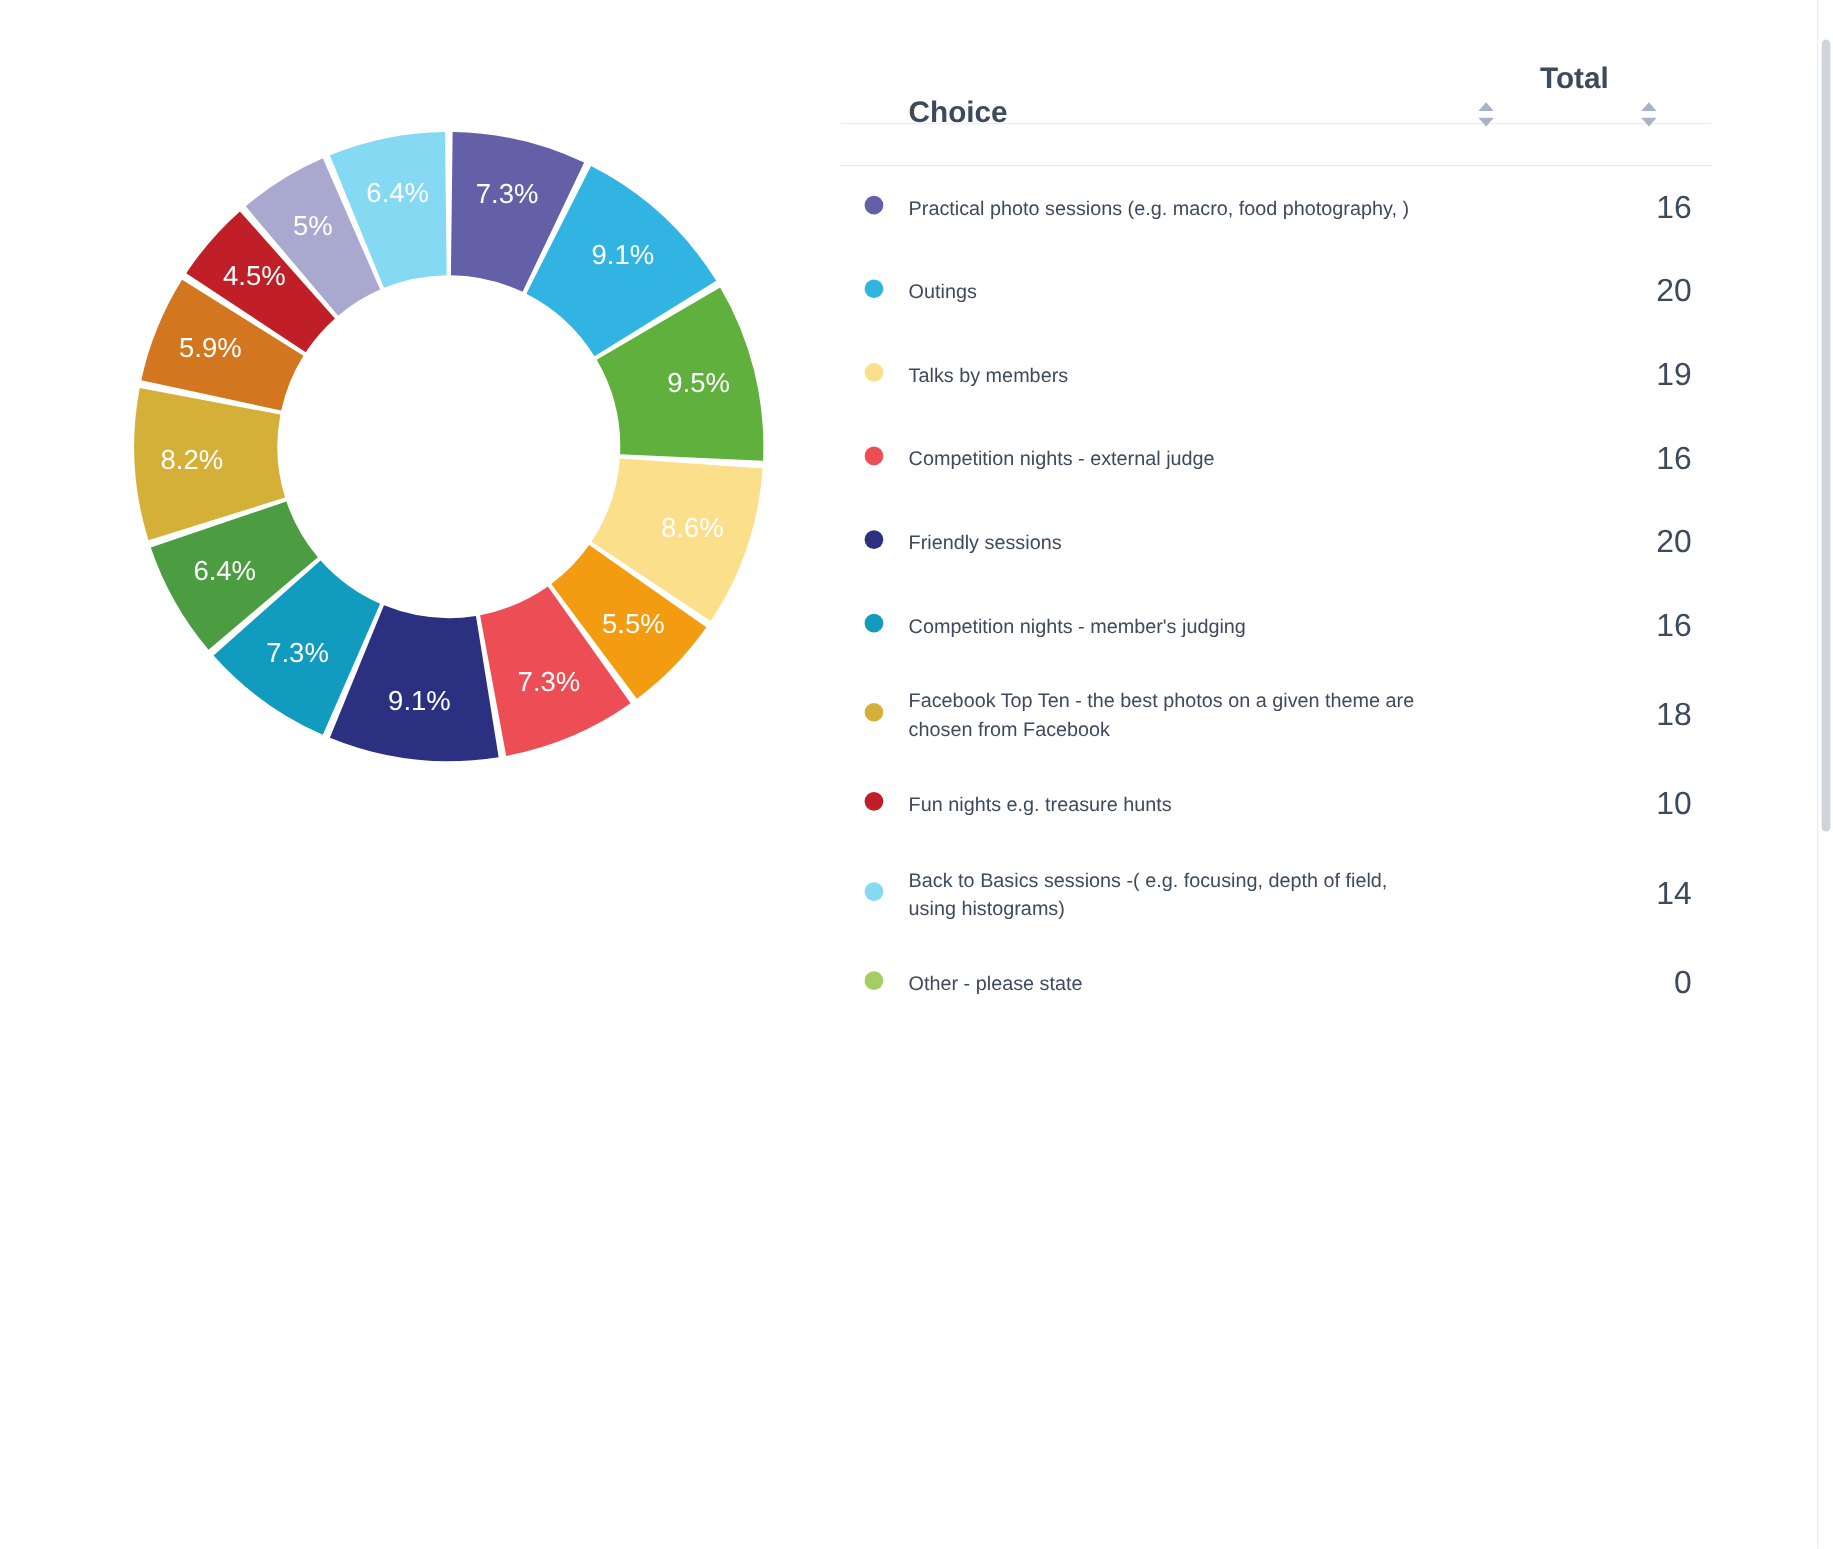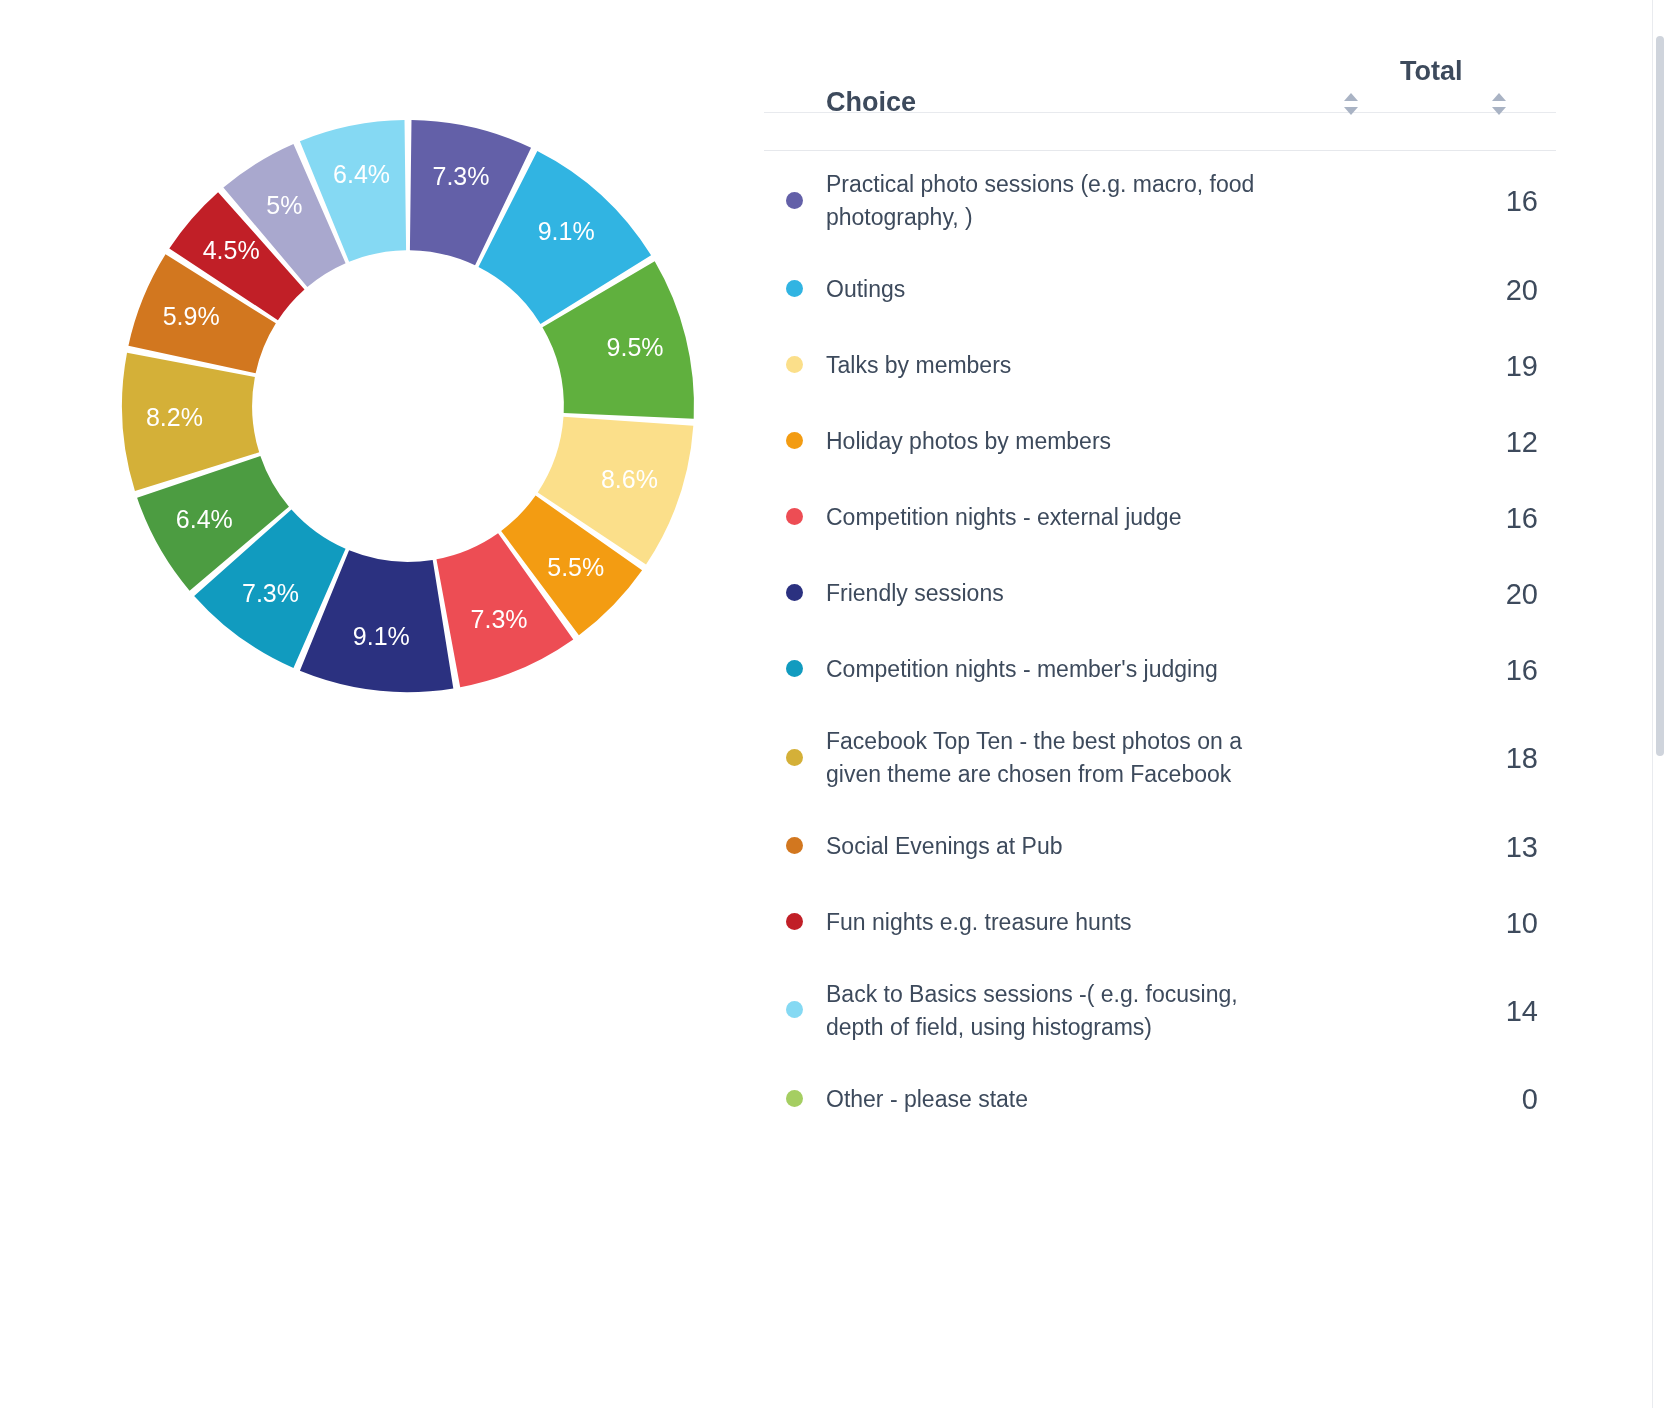--- a/index.html
+++ b/index.html
@@ -96,21 +96,21 @@
     right: 110px;
     top: 112px;
     height: 1px;
     background: #e8eaee;
   }
 
   tbody td {
     border: none;
     padding: 17px 0;
     vertical-align: middle;
-    font-size: 23px;
+    font-size: 18px;
     color: #3d4a5c;
     line-height: 1.45;
   }
   td.cell-dot { text-align: center; }
   .legend-dot {
     display: inline-block;
     width: 17px; height: 17px;
     border-radius: 50%;
   }
   td.cell-label { padding-left: 2px; padding-right: 30px; }
@@ -224,26 +224,20 @@
             <td class="cell-sort"></td>
             <td class="cell-total">20</td>
           </tr>
           <tr>
             <td class="cell-dot"><span class="legend-dot" style="background: rgb(251, 223, 138);"></span></td>
             <td class="cell-label">Talks by members</td>
             <td class="cell-sort"></td>
             <td class="cell-total">19</td>
           </tr>
           <tr>
-            <td class="cell-dot"><span class="legend-dot" style="background: rgb(243, 156, 18);"></span></td>
-            <td class="cell-label">Holiday photos by members</td>
-            <td class="cell-sort"></td>
-            <td class="cell-total">12</td>
-          </tr>
-          <tr>
             <td class="cell-dot"><span class="legend-dot" style="background: rgb(237, 77, 84);"></span></td>
             <td class="cell-label">Competition nights - external judge</td>
             <td class="cell-sort"></td>
             <td class="cell-total">16</td>
           </tr>
           <tr>
             <td class="cell-dot"><span class="legend-dot" style="background: rgb(43, 49, 128);"></span></td>
             <td class="cell-label">Friendly sessions</td>
             <td class="cell-sort"></td>
             <td class="cell-total">20</td>
@@ -252,26 +246,20 @@
             <td class="cell-dot"><span class="legend-dot" style="background: rgb(17, 155, 191);"></span></td>
             <td class="cell-label">Competition nights - member's judging</td>
             <td class="cell-sort"></td>
             <td class="cell-total">16</td>
           </tr>
           <tr>
             <td class="cell-dot"><span class="legend-dot" style="background: rgb(212, 176, 56);"></span></td>
             <td class="cell-label">Facebook Top Ten - the best photos on a given theme are chosen from Facebook</td>
             <td class="cell-sort"></td>
             <td class="cell-total">18</td>
-          </tr>
-          <tr>
-            <td class="cell-dot"><span class="legend-dot" style="background: rgb(210, 119, 31);"></span></td>
-            <td class="cell-label">Social Evenings at Pub</td>
-            <td class="cell-sort"></td>
-            <td class="cell-total">13</td>
           </tr>
           <tr>
             <td class="cell-dot"><span class="legend-dot" style="background: rgb(193, 31, 39);"></span></td>
             <td class="cell-label">Fun nights e.g. treasure hunts</td>
             <td class="cell-sort"></td>
             <td class="cell-total">10</td>
           </tr>
           <tr>
             <td class="cell-dot"><span class="legend-dot" style="background: rgb(133, 217, 243);"></span></td>
             <td class="cell-label">Back to Basics sessions -( e.g. focusing, depth of field, using histograms)</td>

